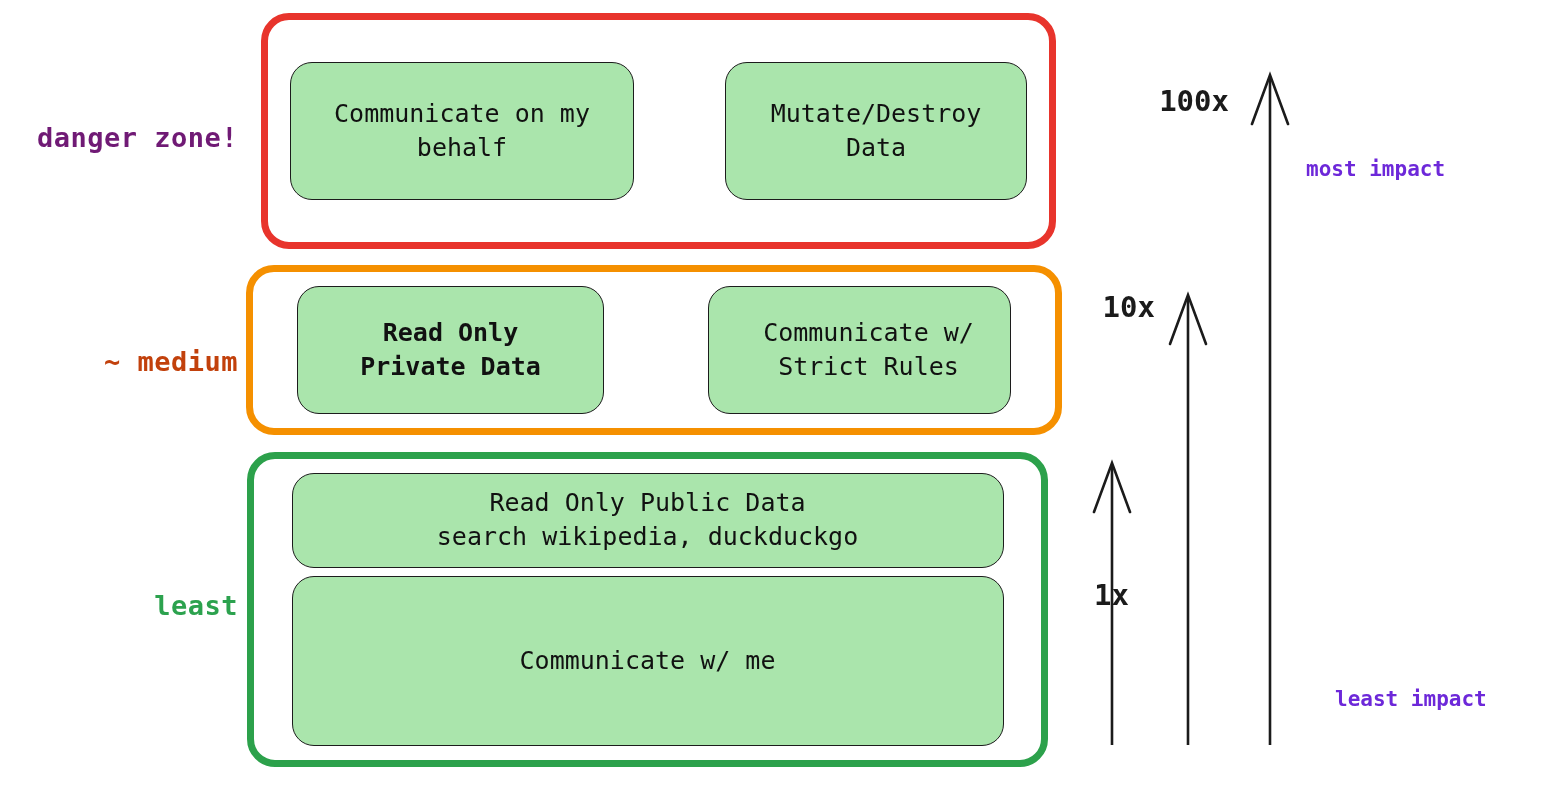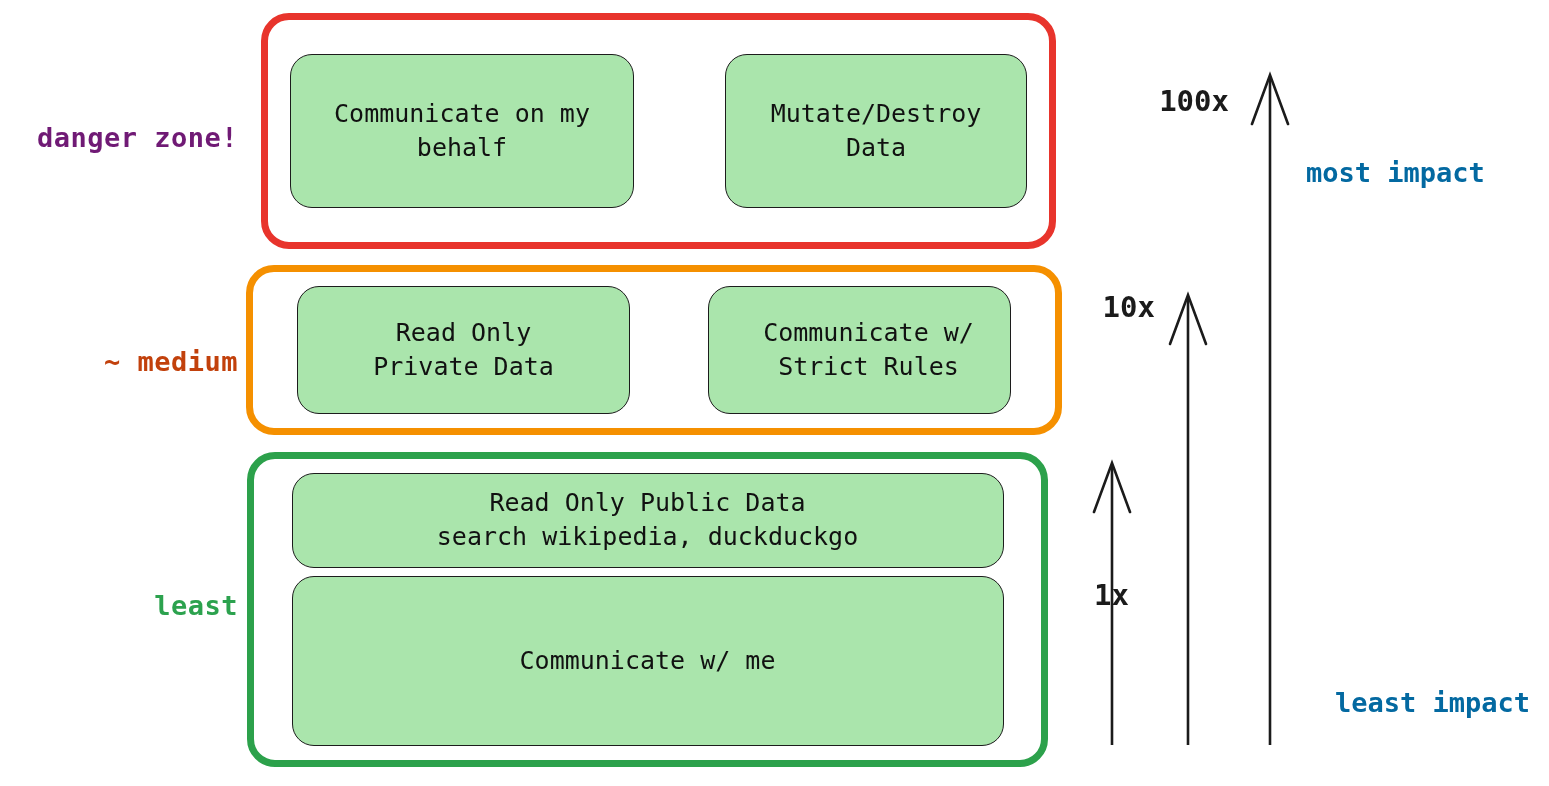--- a/index.html
+++ b/index.html
@@ -76,26 +76,26 @@
     align-items: center;
     justify-content: center;
     text-align: center;
     color: #111111;
     font-family: "DejaVu Sans Mono", monospace;
     font-size: 25px;
     line-height: 1.38;
     padding: 6px 10px;
     white-space: pre-line;
   }
-  #tier-danger .cap-box { height: 154px; }
+  #tier-danger .cap-box { height: 138px; }
   #cap-communicate-behalf { width: 344px; }
   #cap-mutate-destroy     { width: 302px; }
 
   #tier-medium .cap-box { height: 128px; }
-  #cap-read-private       { width: 333px; }
+  #cap-read-private       { width: 307px; font-weight: bold; }
   #cap-communicate-strict { width: 303px; padding-left: 28px; }
 
   #tier-safe .cap-box { width: 712px; }
   #cap-read-public      { height: 102px; }
   #cap-communicate-me   { height: 184px; }
 
   
   #impact-arrows {
     position: absolute;
     left: 1060px;
@@ -113,23 +113,23 @@
     text-align: center;
   }
   #mult-label-100x { right: 320px; top: 84px; }
   #mult-label-10x  { right: 394px; top: 290px; margin-left: 19px; }
   #mult-label-1x   { right: 420px; top: 578px; }
 
   
   .impact-label {
     position: absolute;
     font-family: "DejaVu Sans Mono", monospace;
-    font-size: 27px;
+    font-size: 21px;
     font-weight: 700;
-    color: #0369a1;
+    color: #6d28d9;
     white-space: nowrap;
   }
   #impact-label-most  { left: 1306px; top: 157px; }
   #impact-label-least { left: 1315px; top: 687px; margin-left: 20px; }
 </style>
 </head>
 <body>
 
 <div id="canvas">
 

